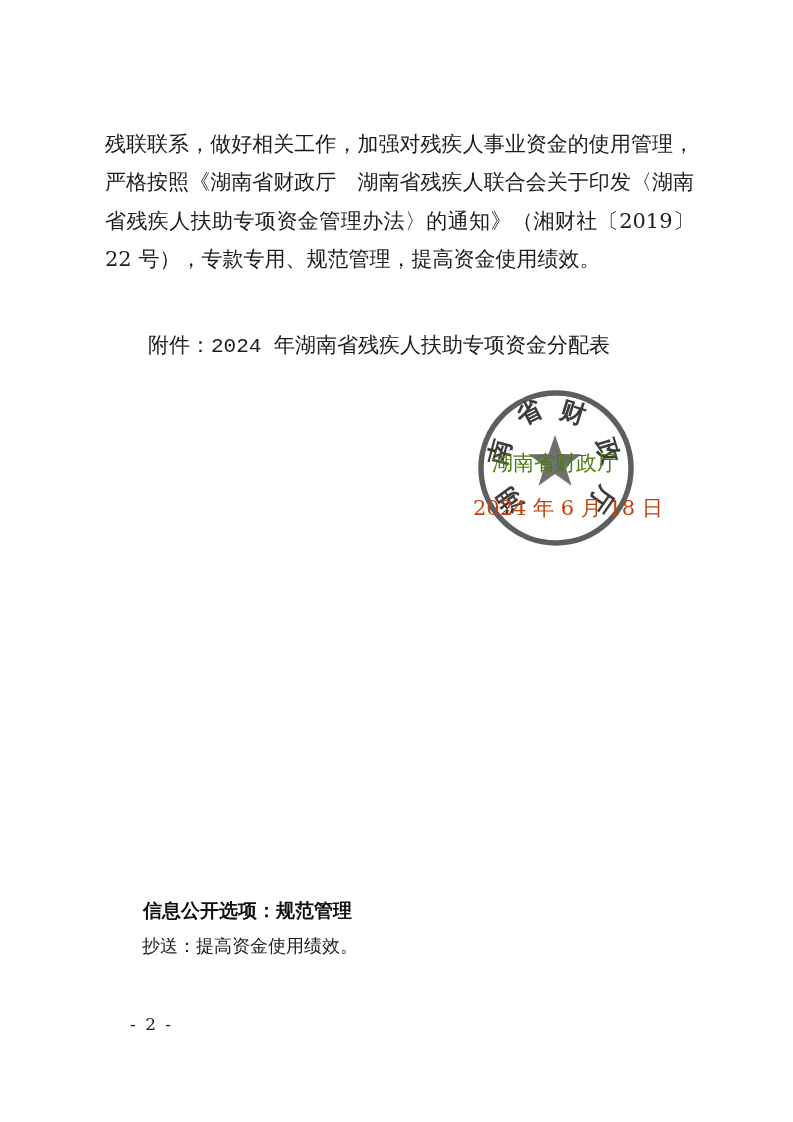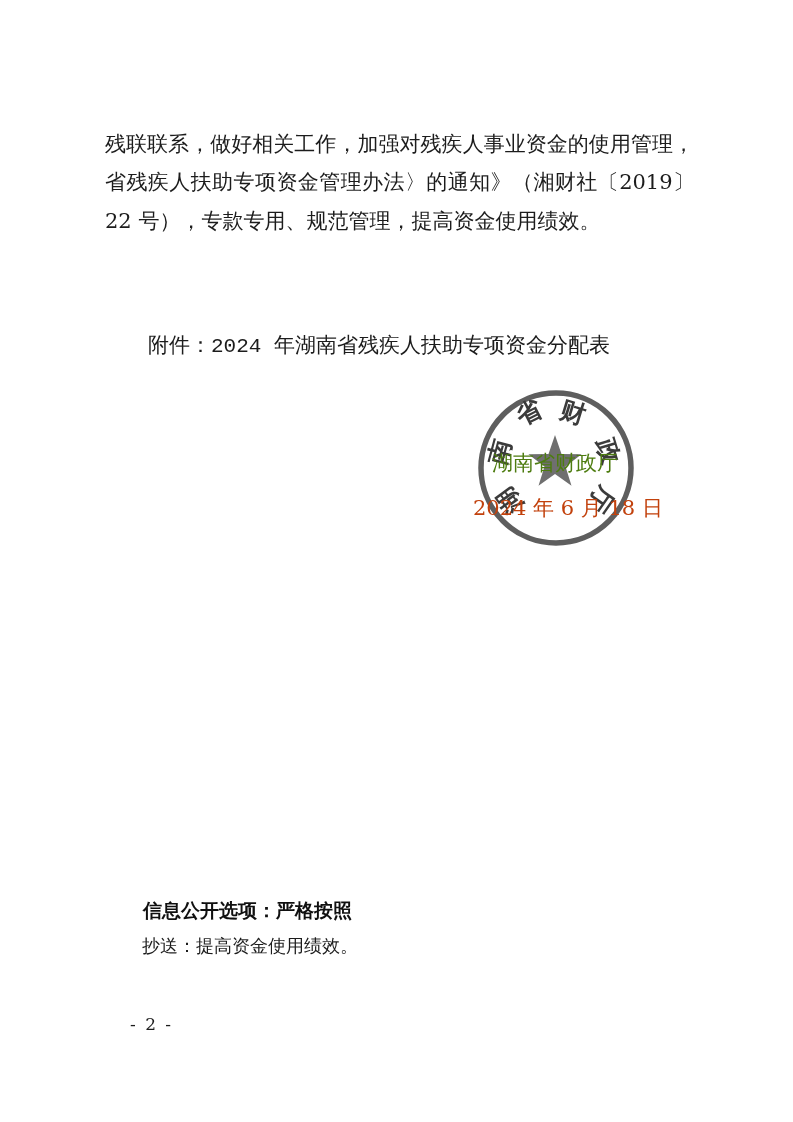--- a/index.html
+++ b/index.html
@@ -103,20 +103,21 @@
     white-space: nowrap;
   }
 </style>
 </head>
 <body>
 
 <div class="page">
 
   <div class="body-text">
     <div class="bline">残联联系，做好相关工作，加强对残疾人事业资金的使用管理，</div>
+    <div class="bline">严格按照《湖南省财政厅　湖南省残疾人联合会关于印发〈湖南</div>
     <div class="bline">省残疾人扶助专项资金管理办法〉的通知》（湘财社〔2019〕</div>
     <div class="bline last">22 号），专款专用、规范管理，提高资金使用绩效。</div>
   </div>
 
   <div class="attachment">附件：2024 年湖南省残疾人扶助专项资金分配表</div>
 
   <svg class="seal-svg" width="172" height="174" viewBox="0 0 172 174">
     <circle cx="86" cy="86" r="75" fill="none" stroke-width="5.5" stroke="#5e5e5e"></circle>
     <polygon points="85,53 91.5,72.1 111.6,72.3 95.5,84.4 101.5,103.7 85,92 68.5,103.7 74.5,84.4 58.4,72.3 78.5,72.1" fill="#6f6f6f"></polygon>
   </svg>
@@ -124,17 +125,17 @@
   <span class="seal-char sc-hu">湖</span>
   <span class="seal-char sc-nan">南</span>
   <span class="seal-char sc-sheng">省</span>
   <span class="seal-char sc-cai">财</span>
   <span class="seal-char sc-zheng">政</span>
   <span class="seal-char sc-ting">厅</span>
 
   <div class="issuer">湖南省财政厅</div>
   <div class="sign-date">2024 年 6 月 18 日</div>
 
-  <div class="disclosure">信息公开选项：严格按照</div>
+  <div class="disclosure">信息公开选项：规范管理</div>
   <div class="cc-line">抄送：提高资金使用绩效。</div>
   <div class="page-num">- 2 -</div>
 
 </div>
 
 </body></html>

